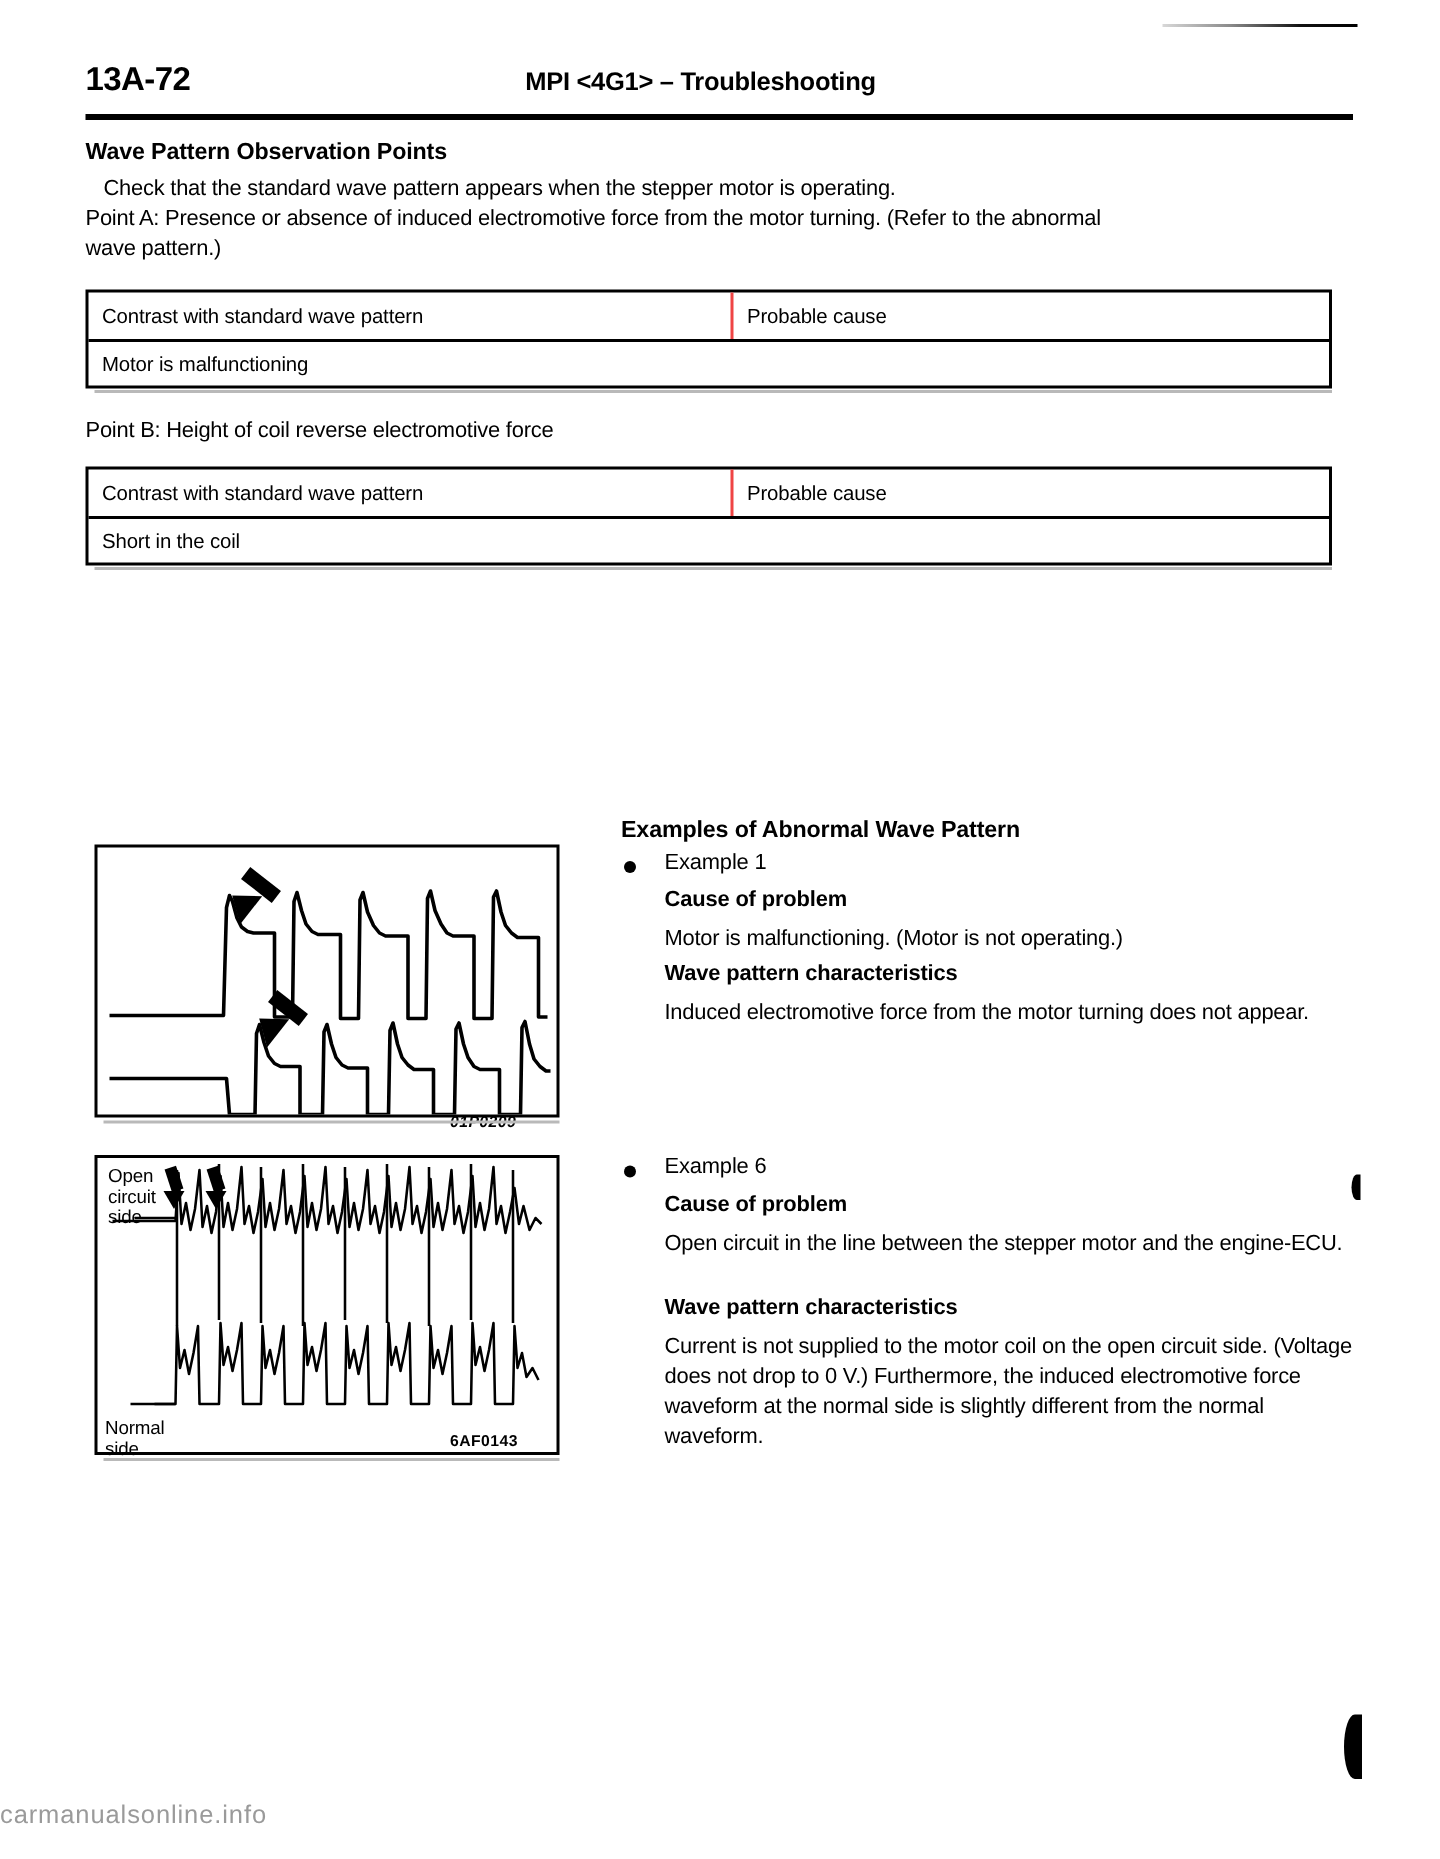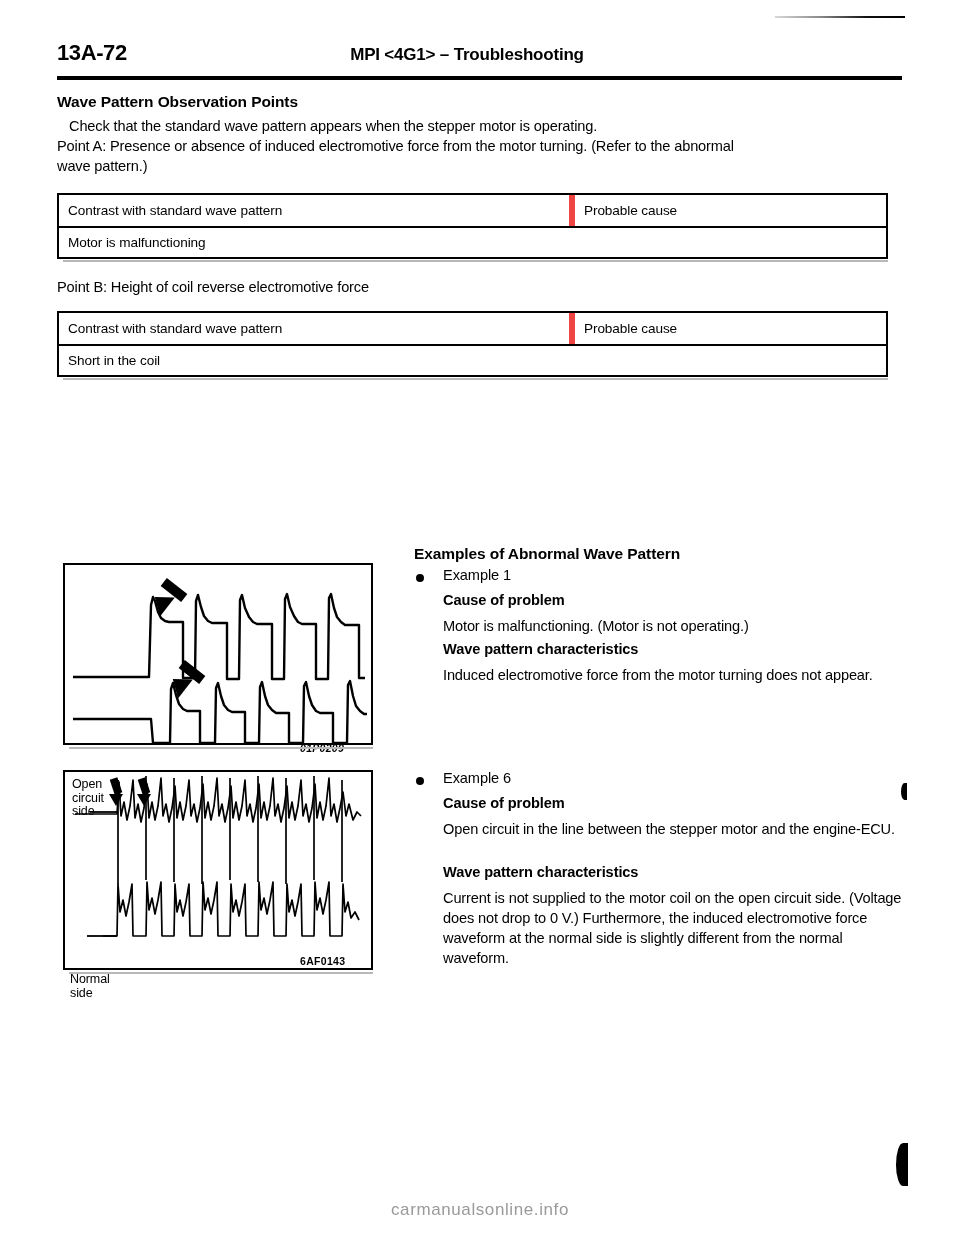--- a/index.html
+++ b/index.html
@@ -86,24 +86,24 @@
   .tbl .row {
     display: flex;
     height: 31px;
     align-items: center;
     box-sizing: border-box;
   }
   .tbl .row.second {
     border-top: 2px solid #000;
   }
   .tbl .c1 {
-    width: 516px;
+    width: 430px;
     box-sizing: border-box;
     padding-left: 9px;
-    border-right: 6px solid #ef4444;
+    border-right: 2px solid #ef4444;
     height: 100%;
     display: flex;
     align-items: center;
     font-size: 13.6px;
     letter-spacing: -0.1px;
   }
   .tbl .c2 {
     flex: 1;
     box-sizing: border-box;
     padding-left: 9px;
@@ -186,21 +186,21 @@
   .artifact.crescent {
     border-radius: 60% 0 0 60% / 50% 0 0 50%;
   }
 
   
   .watermark {
     position: absolute;
     left: 0;
     top: 1200px;
     width: 960px;
-    text-align: center;
+    text-align: left;
     font-size: 17px;
     color: #9a9a9a;
     letter-spacing: 0.6px;
   }
 </style>
 </head>
 <body>
 
 <div class="corner-rule"></div>
 
@@ -318,21 +318,21 @@
       <path d="M75,6 L83,6 L83,22 L75,22 Z" fill="#000" transform="rotate(-18 79 14)"></path>
       <path d="M72,22 L86,22 L79,34 Z" fill="#000"></path>
     </g>
   </svg>
 </div>
 <div class="fig-label" style="left:72px; top:778px;">
   <div>Open</div>
   <div>circuit</div>
   <div>side</div>
 </div>
-<div class="fig-label" style="left:70px; top:973px;">
+<div class="fig-label" style="left:70px; top:946px;">
   <div>Normal</div>
   <div>side</div>
 </div>
 <div class="fig-code" style="left:300px; top:955px;">6AF0143</div>
 <div class="tbl-shadow" style="left:69px; top:972px; width:304px;"></div>
 
 <div class="rc-title" style="top:545px;">Examples of Abnormal Wave Pattern</div>
 
 <div class="bullet-dot" style="left:416px; top:574px;"></div>
 <div class="rc-item" style="top:567px;">Example 1</div>

